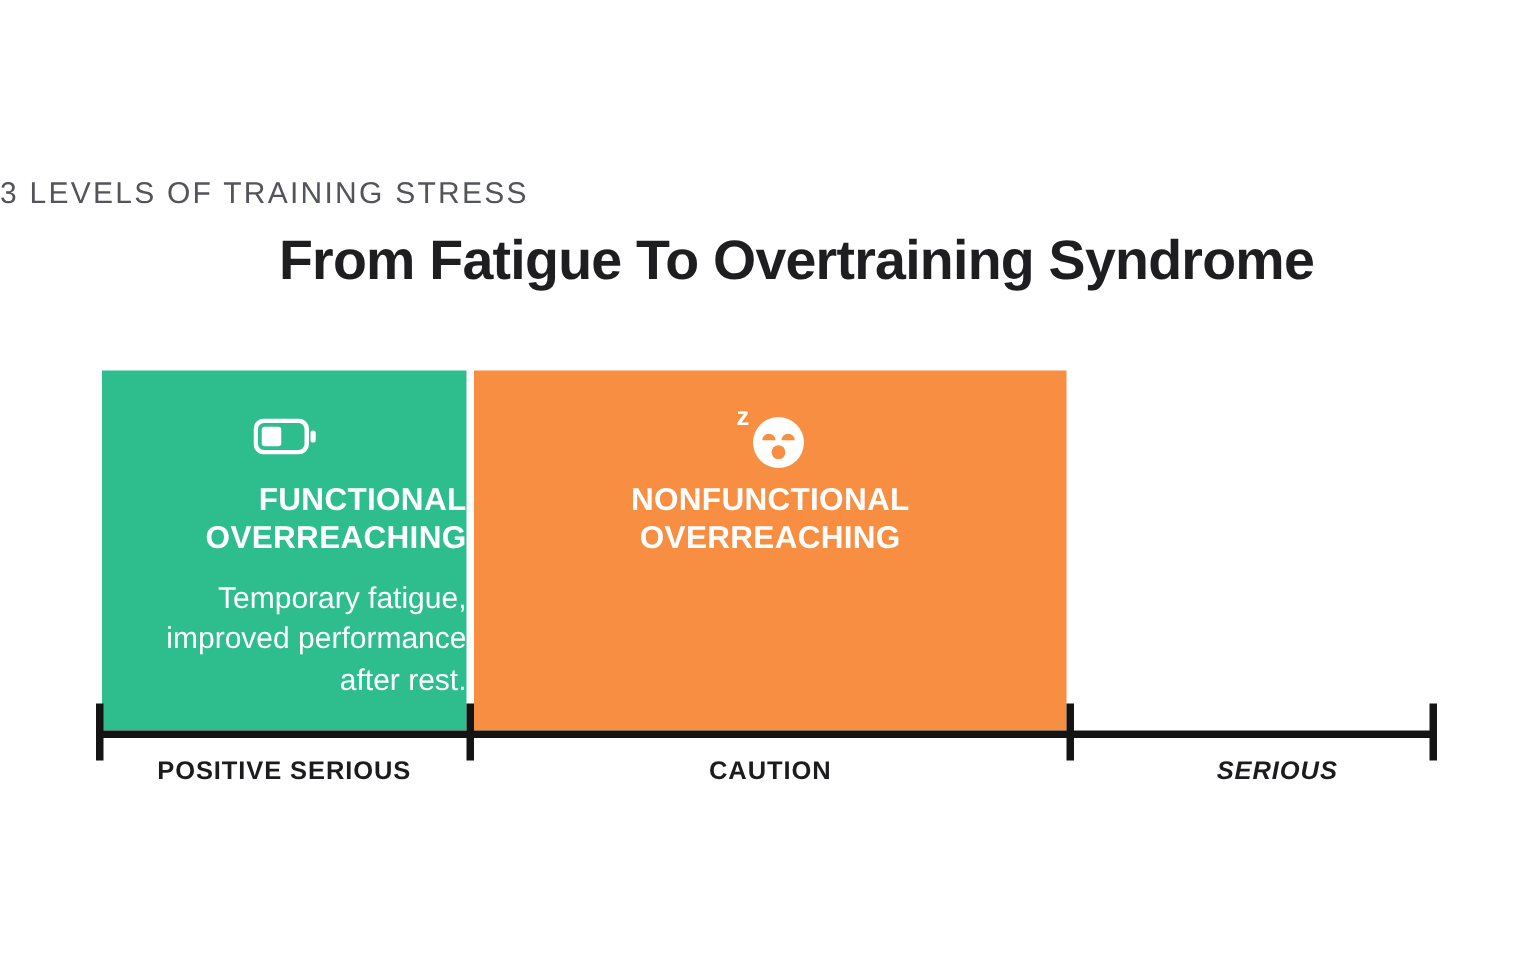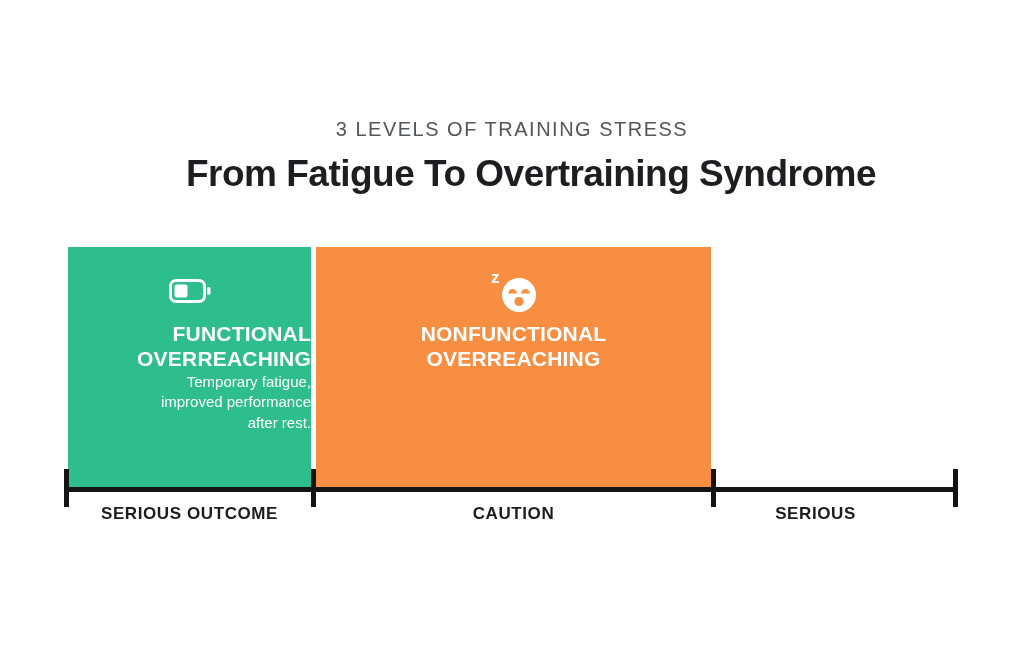--- a/index.html
+++ b/index.html
@@ -7,21 +7,21 @@
     position: relative;
     width: 1024px;
     height: 650px;
     background: #ffffff;
     overflow: hidden;
     font-family: "Liberation Sans", sans-serif;
   }
   .subtitle {
     position: absolute;
     top: 118px; left: 0; width: 1024px;
-    text-align: center;
+    text-align: left;
     font-size: 20px;
     font-weight: 400;
     letter-spacing: 1.5px;
     color: var(--subtitle_text);
   }
   .main-title {
     position: absolute;
     top: 153px; left: 0; width: 1024px;
     text-align: center;
     font-size: 37px;
@@ -58,21 +58,22 @@
   .card.red    .icon-box svg { color: var(--red); }
   .card-title {
     margin-top: 8px;
     font-size: 21px;
     font-weight: 700;
     line-height: 1.18;
     letter-spacing: 0.2px;
     white-space: pre-line;
   }
   .card-body {
-    font-size: 15px;
+    margin-top: 14px;
+    font-size: 20px;
     line-height: 1.38;
     white-space: pre-line;
     padding-left: 35px;
   }
   .axis-line {
     position: absolute;
     top: 487px; left: 64px;
     width: 894px; height: 5px;
     background: var(--axis);
   }
@@ -90,21 +91,21 @@
     position: absolute;
     top: 504px;
     text-align: center;
     font-size: 17px;
     font-weight: 700;
     letter-spacing: 0.6px;
     color: var(--axis_label_text);
   }
   .axis-label.l0 { left: 68px;  width: 243px; }
   .axis-label.l1 { left: 316px; width: 395px; }
-  .axis-label.l2 { left: 696px; width: 239px; }
+  .axis-label.l2 { left: 732px; width: 239px; font-style: italic; }
 </style>
 </head>
 <body>
 
 <div class="canvas">
 
   <div class="subtitle">3 LEVELS OF TRAINING STRESS</div>
   <div class="main-title">From Fatigue To Overtraining Syndrome</div>
 
   <div class="cards">
@@ -140,17 +141,17 @@
 
 
   </div>
 
   <div class="axis-line"></div>
   <div class="tick t0"></div>
   <div class="tick t1"></div>
   <div class="tick t2"></div>
   <div class="tick t3"></div>
 
-  <div class="axis-label l0">SERIOUS OUTCOME</div>
+  <div class="axis-label l0">POSITIVE SERIOUS</div>
   <div class="axis-label l1">CAUTION</div>
   <div class="axis-label l2">SERIOUS</div>
 
 </div>
 
 </body></html>

